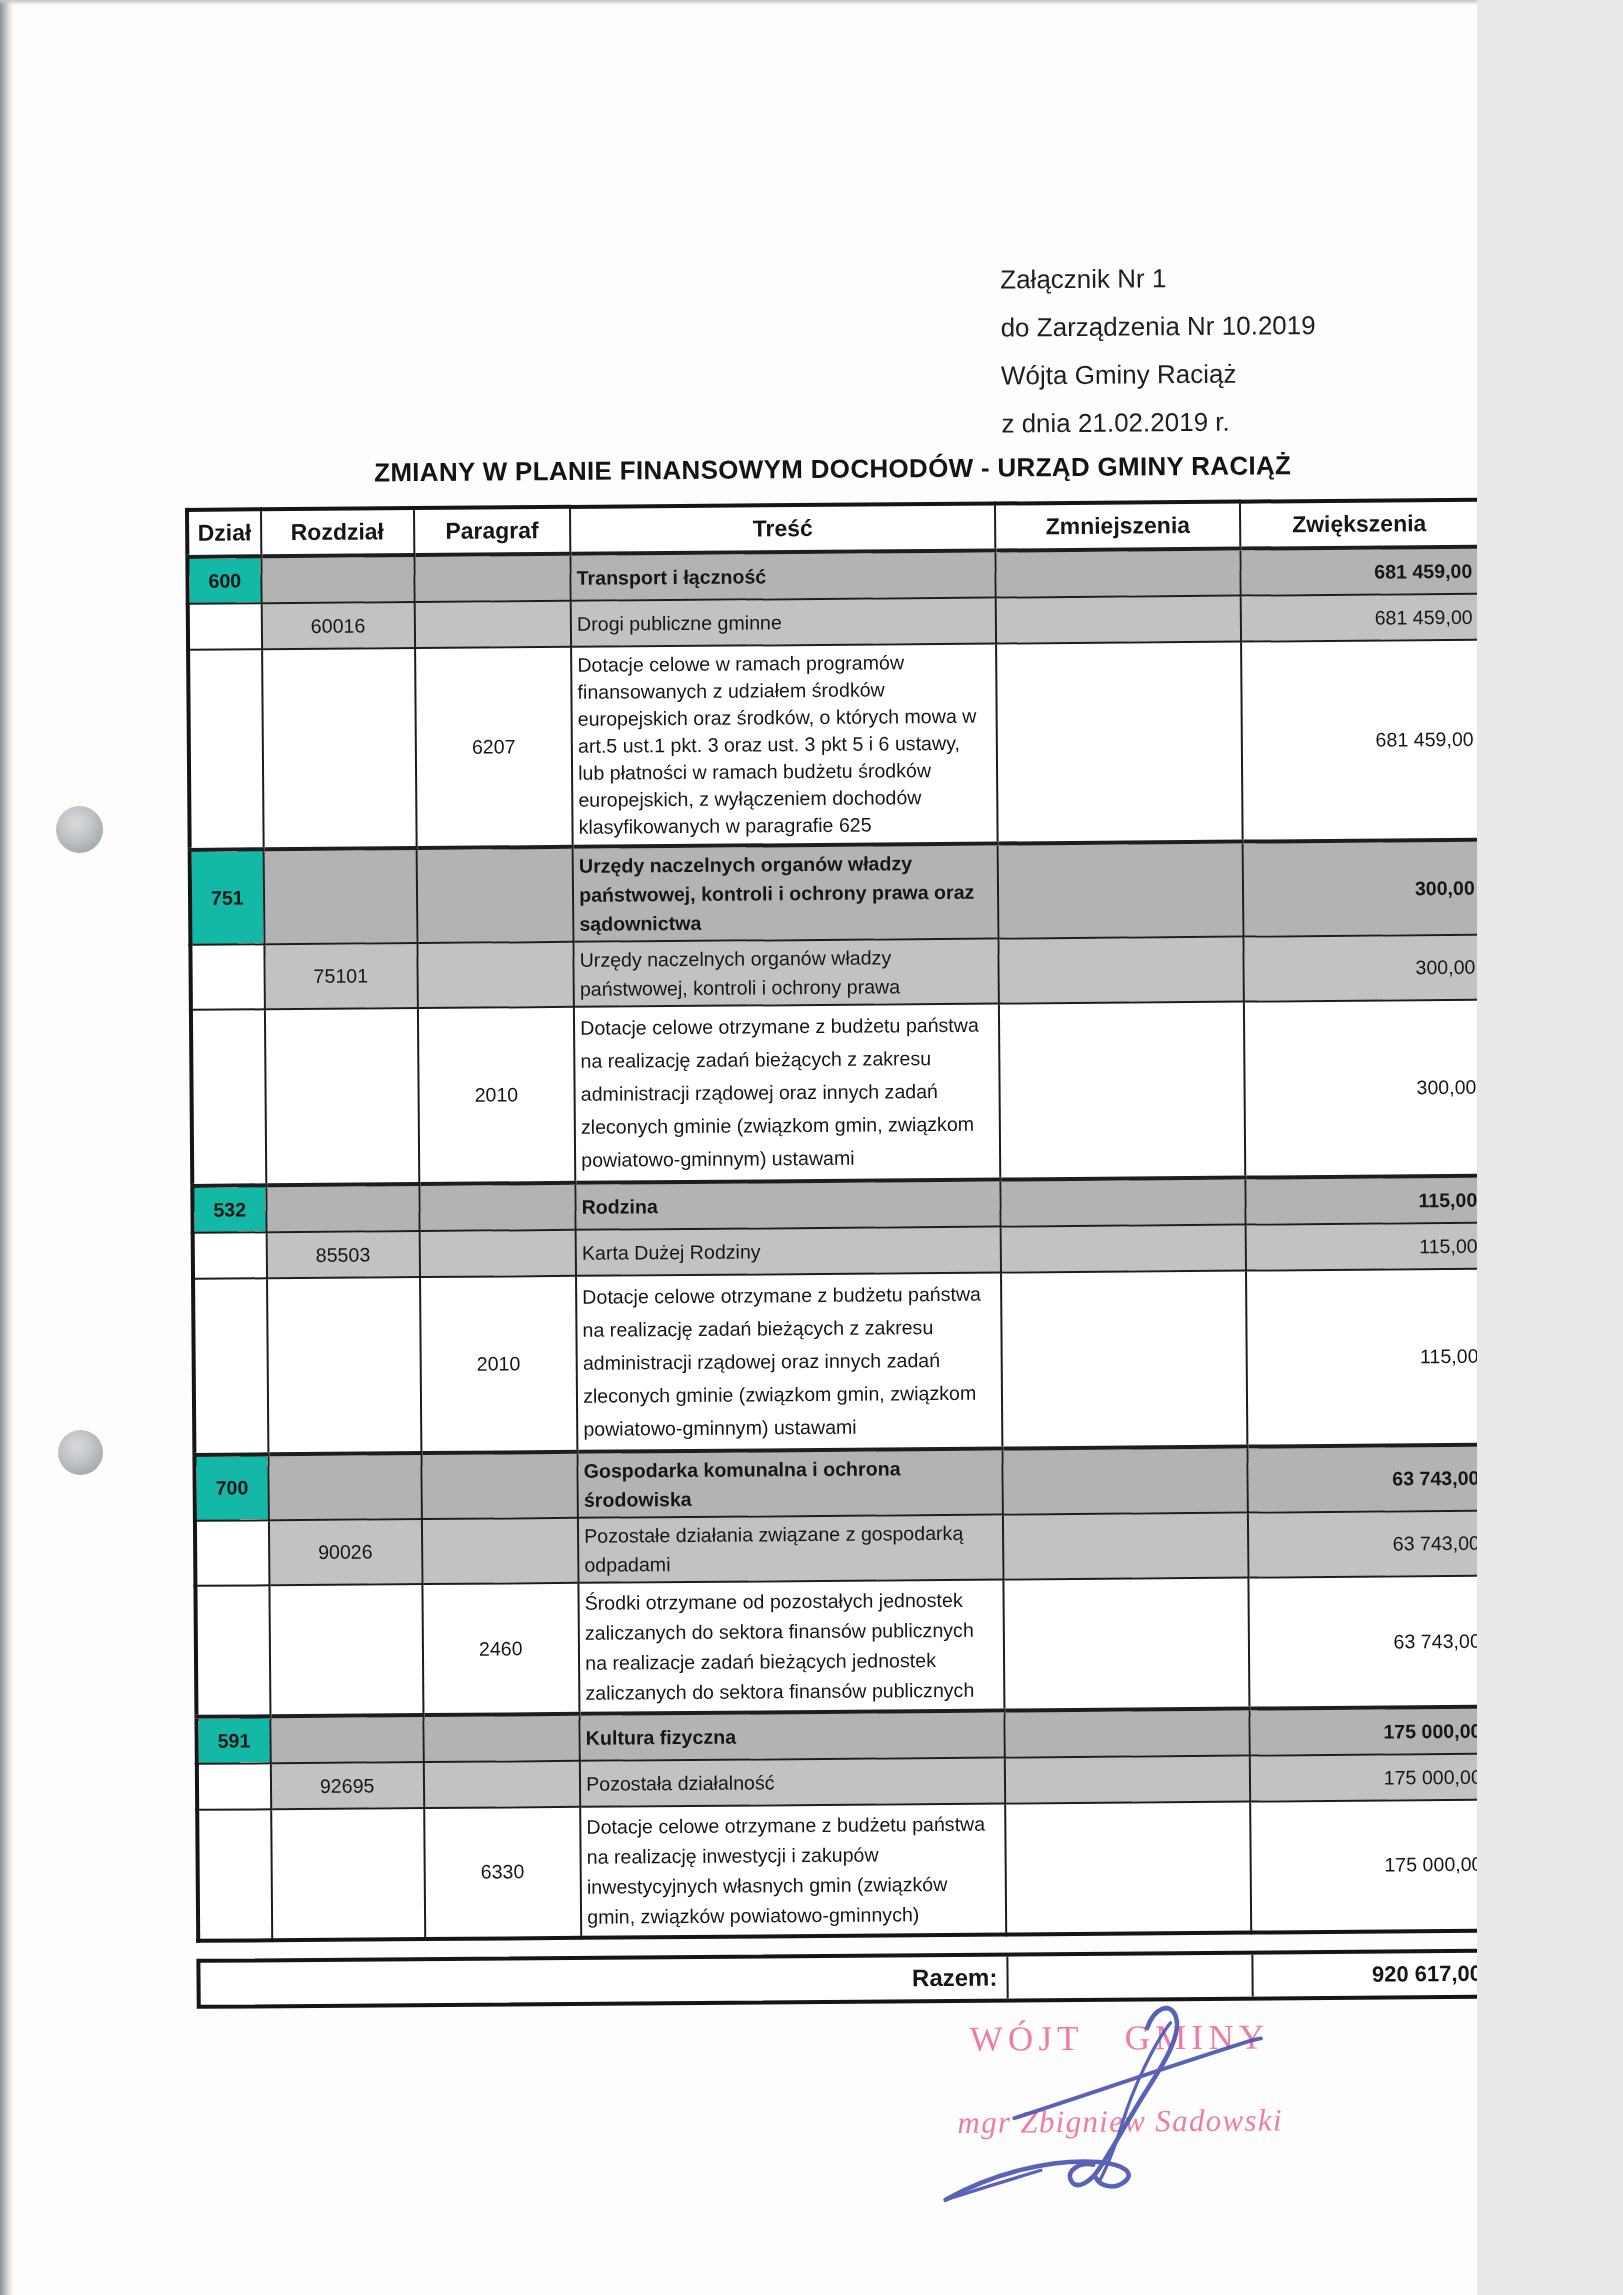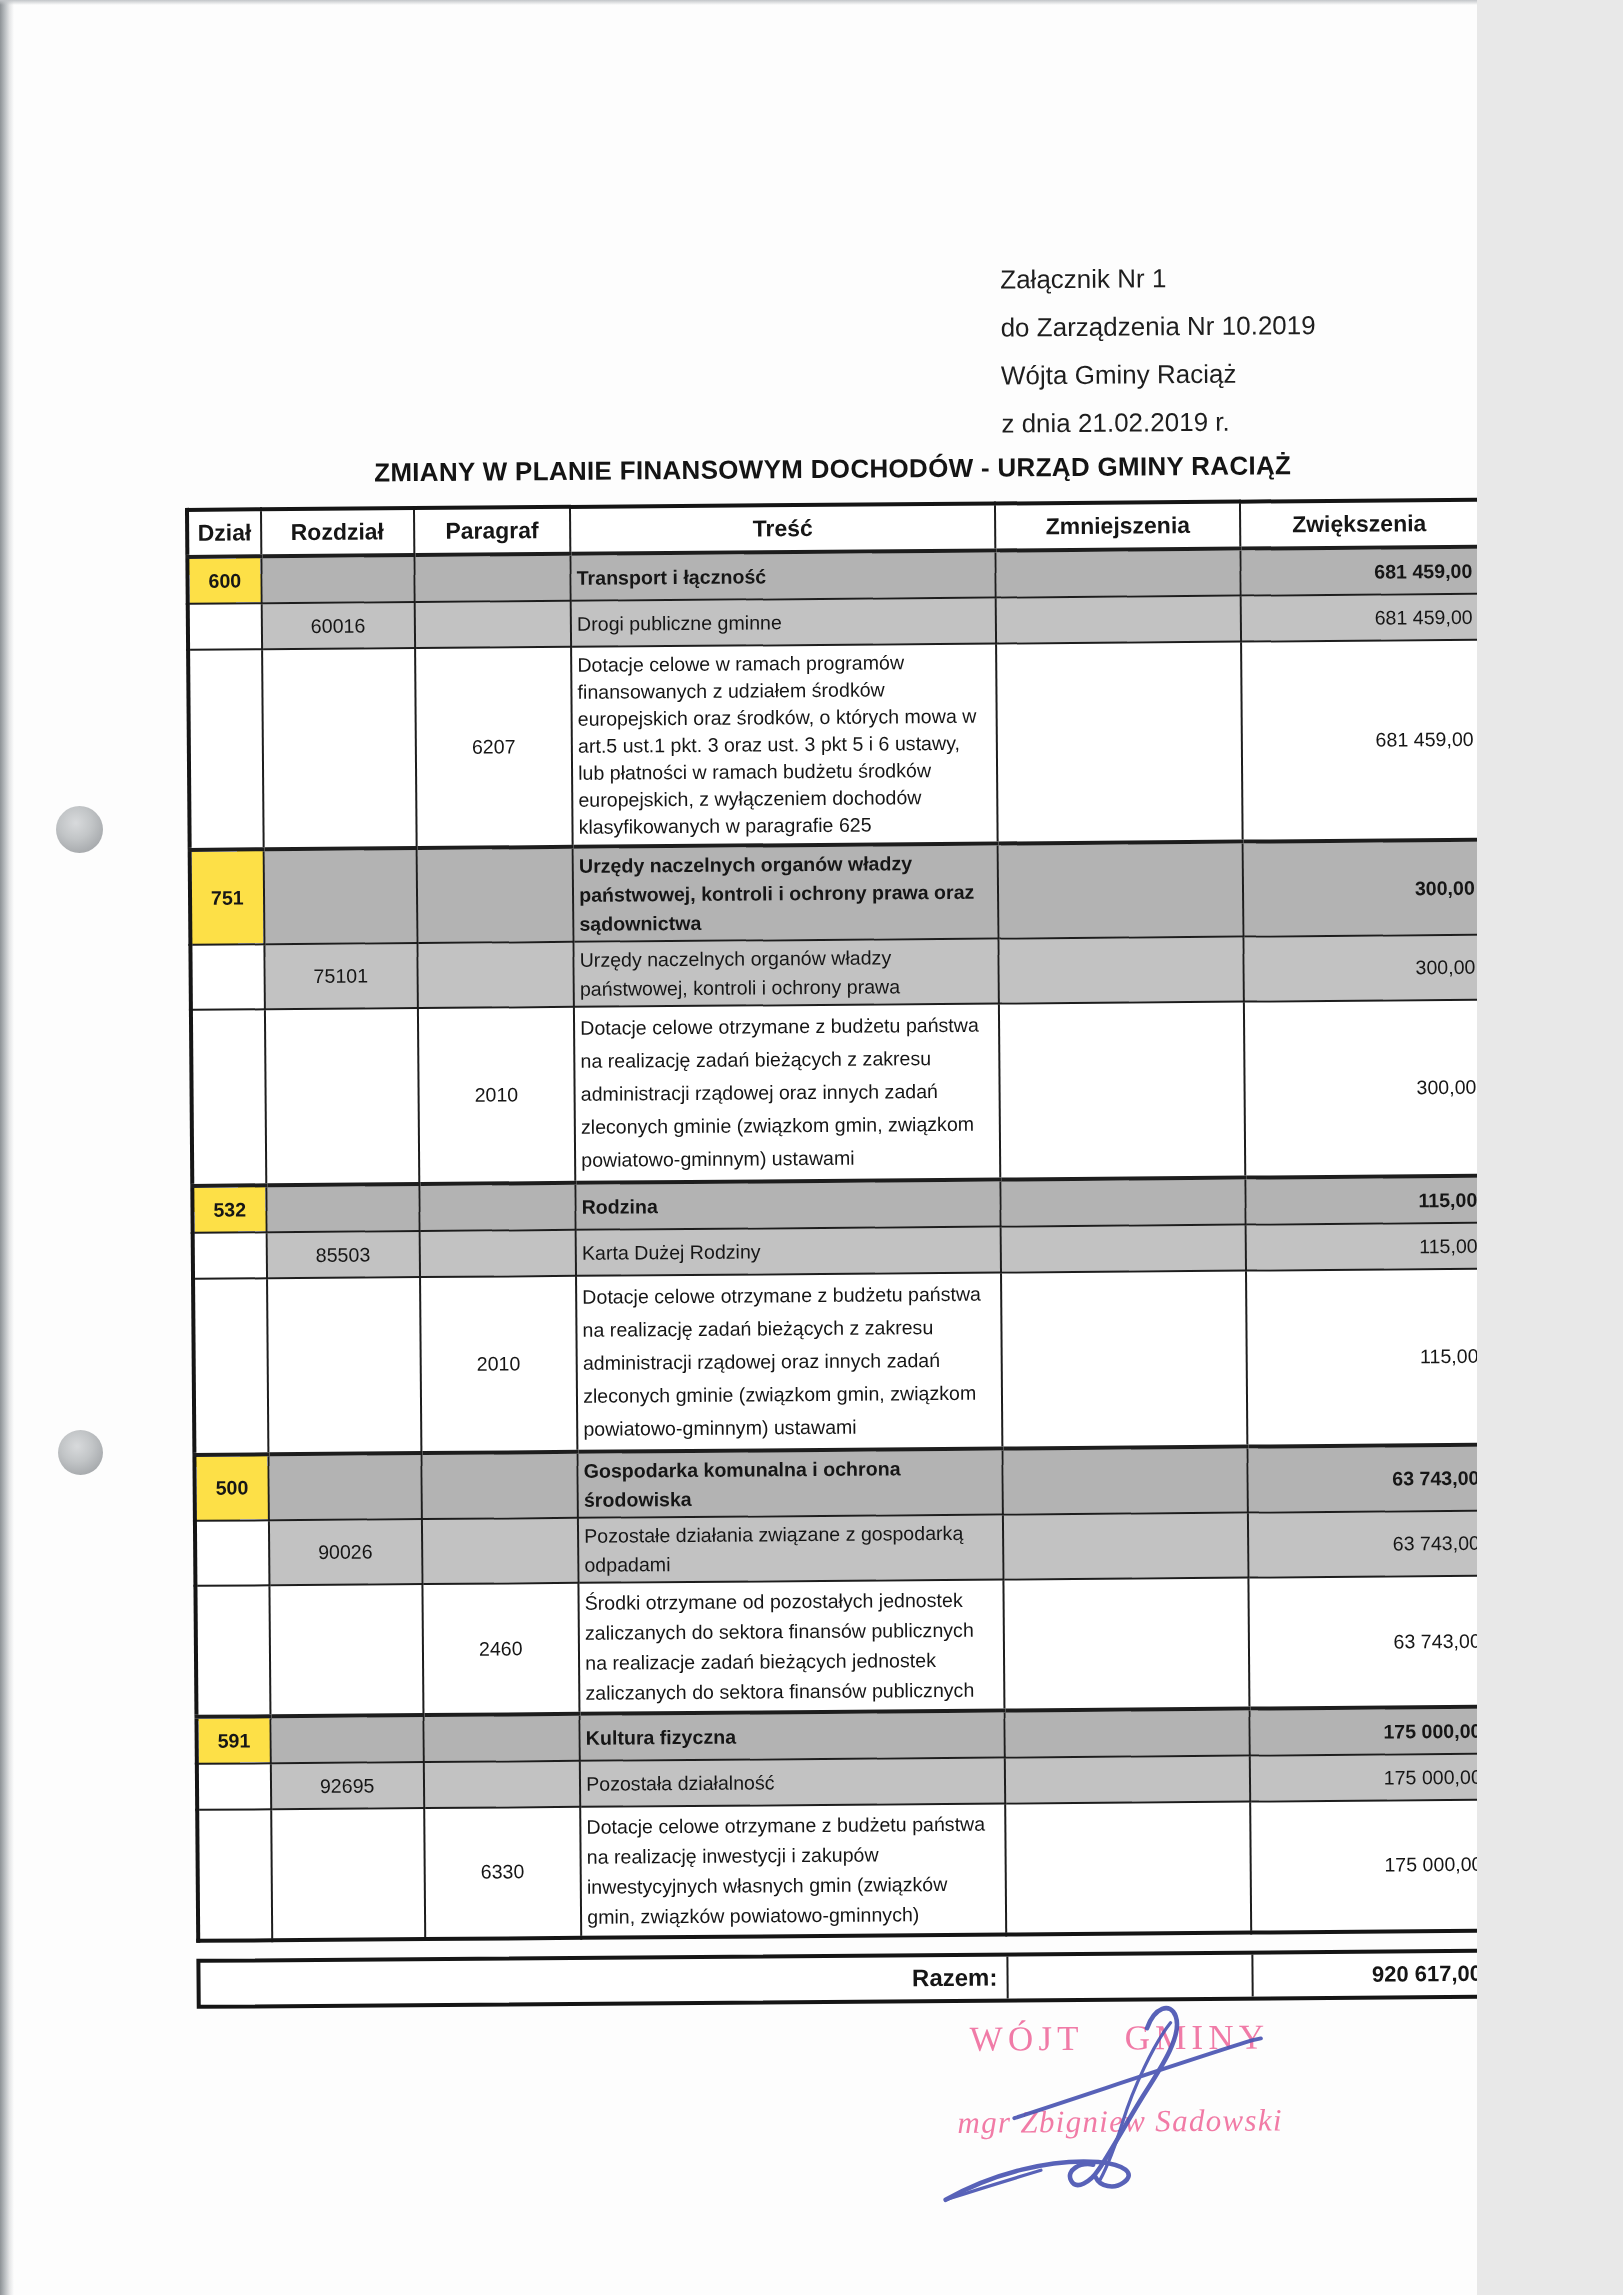--- a/index.html
+++ b/index.html
@@ -61,21 +61,21 @@
   }
   table.fin th {
     font-size:23px; font-weight:bold; text-align:center;
     height:38px; padding:2.6px 2.6px; background:#fff;
   }
   td.c-dzial, td.c-rozdzial, td.c-paragraf { text-align:center; }
   td.c-tresc { text-align:left; padding-left:5.2px; padding-right:3.9px; }
   td.c-zmn, td.c-zwk { text-align:right; padding-right:5.2px; }
 
   tr.row-dzial > td { background:#b3b3b3; font-weight:bold; border-top-width:4.6px; border-bottom-width:2.6px; }
-  tr.row-dzial > td.c-dzial { background:#fde047; }
+  tr.row-dzial > td.c-dzial { background:#14b8a6; }
   tr.row-dzial { height:47px; }
   tr.row-rozdzial > td { background:#c2c2c2; }
   tr.row-rozdzial > td.c-dzial { background:#ffffff; }
   tr.row-rozdzial { height:46px; }
   tr.row-paragraf > td { background:#ffffff; }
   tr.row-paragraf td.c-tresc { line-height:30px; padding-top:3.9px; padding-bottom:3.9px; }
   tr.lh-tight td.c-tresc { line-height:27px; }
   tr.lh-loose td.c-tresc { line-height:33px; }
 
   .razem-row {
@@ -219,21 +219,21 @@
             </tr>
             <tr class="row-paragraf lh-loose">
               <td class="c-dzial"></td>
               <td class="c-rozdzial"></td>
               <td class="c-paragraf">2010</td>
               <td class="c-tresc">Dotacje celowe otrzymane z budżetu państwa na realizację zadań bieżących z zakresu administracji rządowej oraz innych zadań zleconych gminie (związkom gmin, związkom powiatowo-gminnym) ustawami</td>
               <td class="c-zmn"></td>
               <td class="c-zwk">115,00</td>
             </tr>
             <tr class="row-dzial">
-              <td class="c-dzial">500</td>
+              <td class="c-dzial">700</td>
               <td class="c-rozdzial"></td>
               <td class="c-paragraf"></td>
               <td class="c-tresc">Gospodarka komunalna i ochrona środowiska</td>
               <td class="c-zmn"></td>
               <td class="c-zwk">63 743,00</td>
             </tr>
             <tr class="row-rozdzial">
               <td class="c-dzial"></td>
               <td class="c-rozdzial">90026</td>
               <td class="c-paragraf"></td>

